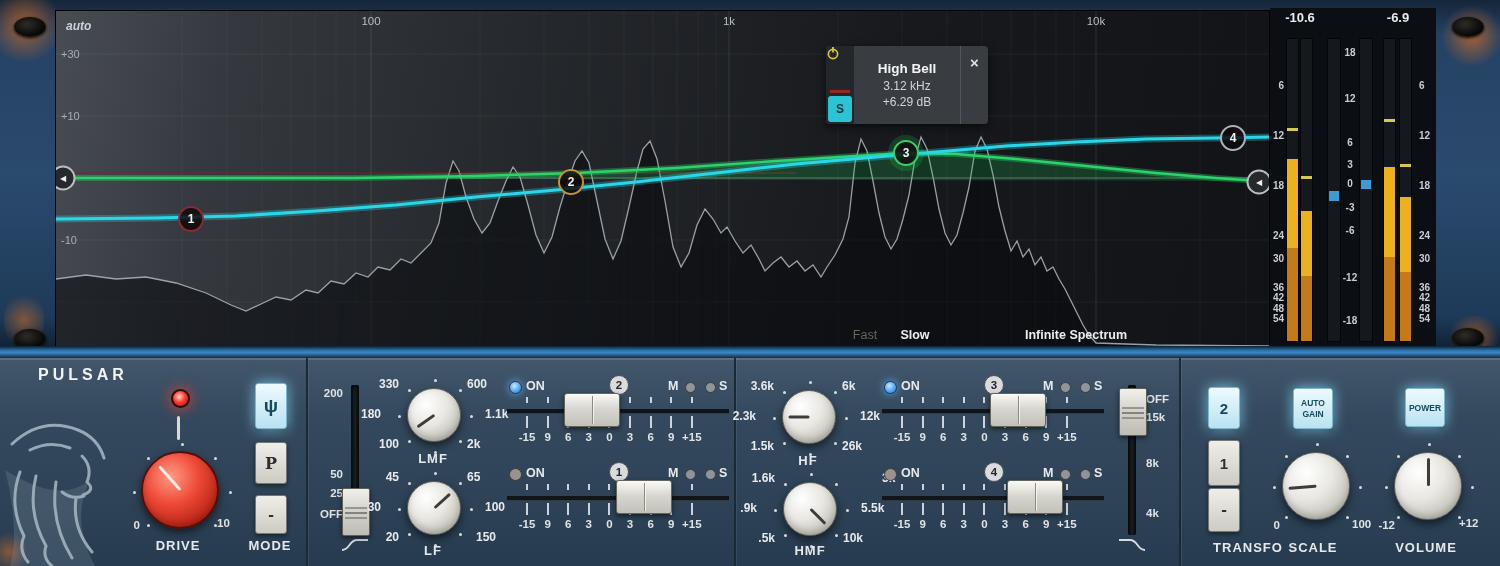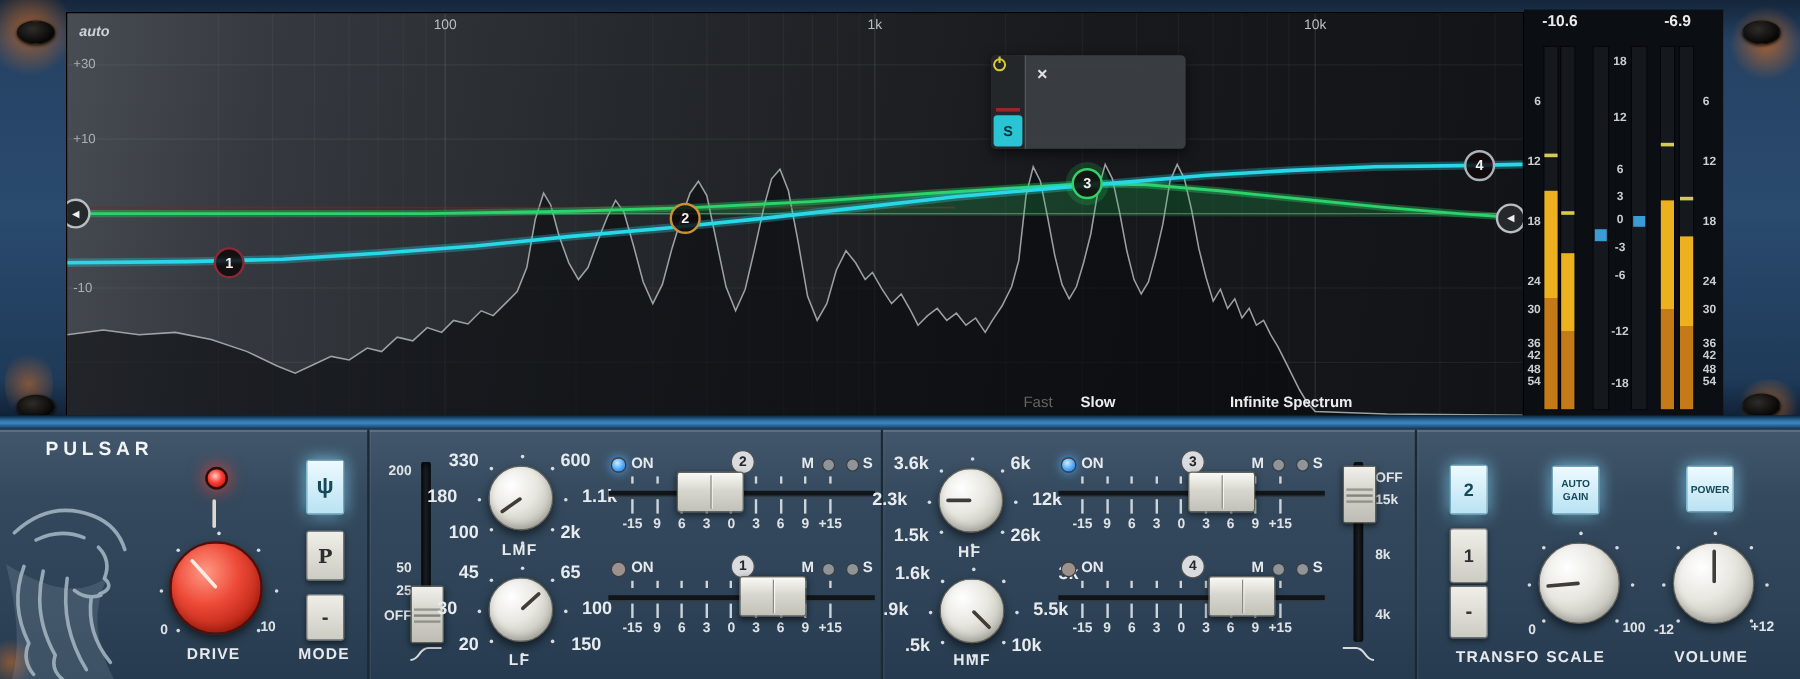--- a/index.html
+++ b/index.html
@@ -41,21 +41,21 @@
 
   
   .divider{position:absolute;left:0;top:346px;width:1500px;height:12px;background:linear-gradient(180deg,#0a2033,#2e74ab 38%,#3d86c1 55%,#102c48);}
   .panel{position:absolute;left:0;top:358px;width:1500px;height:208px;background:linear-gradient(180deg,#42576c,#34495d 28%,#2d4256 72%,#263b4f);}
   .panel-sep{position:absolute;top:0;bottom:0;width:2px;background:#1a2936;box-shadow:1px 0 0 rgba(255,255,255,.08);}
   .panel-top-hl{position:absolute;left:0;top:0;width:100%;height:2px;background:rgba(255,255,255,.14);}
 
   .sec-label{position:absolute;font-size:13px;font-weight:bold;letter-spacing:1px;color:#e6e9ec;transform:translate(-50%,-50%);white-space:nowrap;}
   .minmax{position:absolute;font-size:11.5px;font-weight:bold;color:#dfe3e6;transform:translateY(-50%);white-space:nowrap;}
   .minmax.r{transform:translate(-100%,-50%);}
-  .kl{position:absolute;font-size:15px;font-weight:bold;color:#e8ebee;white-space:nowrap;transform:translateY(-50%);}
+  .kl{position:absolute;font-size:12px;font-weight:bold;color:#e8ebee;white-space:nowrap;transform:translateY(-50%);}
   .kl.left{transform:translate(-100%,-50%);}
 
   .knob{position:absolute;border-radius:50%;background:radial-gradient(circle at 35% 30%,#ffffff,#e8e7e1 42%,#c2c1b7 78%,#99988e);border:1px solid #62615a;box-shadow:0 4px 8px rgba(0,0,0,.55), inset 0 -3px 6px rgba(0,0,0,.18);}
   .knob .pointer{position:absolute;left:calc(50% - 1.5px);bottom:50%;width:3px;background:#403d38;transform-origin:50% 100%;border-radius:2px;}
   .knob.red{background:radial-gradient(circle at 38% 32%,#ff9a85,#ee4a38 40%,#c02818 72%,#7e120c);border:2px solid #550d08;}
   .knob.red .pointer{background:#f3ece4;}
   .kdot{position:absolute;width:3px;height:3px;border-radius:50%;background:#e9ecee;opacity:.9;}
 
   .pbtn{position:absolute;border-radius:3px;display:flex;align-items:center;justify-content:center;text-align:center;background:linear-gradient(180deg,#efeee8,#ccccc3);border:1px solid #74767a;color:#2c2e30;box-shadow:0 2px 4px rgba(0,0,0,.45);font-weight:bold;}
   .pbtn.lit{background:linear-gradient(180deg,#eefaff,#b9e2f2);border:1px solid #7fb7cc;color:#164a5a;box-shadow:0 0 13px rgba(130,215,250,.85),0 2px 4px rgba(0,0,0,.4);}
@@ -187,20 +187,25 @@
         <div class="pp-left">
           <div class="pp-power">
             <svg width="14" height="14" viewBox="0 0 14 14">
               <circle cx="7" cy="8" r="4.6" fill="none" stroke="#d8c838" stroke-width="1.7"></circle>
               <line x1="7" y1="1" x2="7" y2="6.5" stroke="#d8c838" stroke-width="1.8"></line>
             </svg>
           </div>
           <div class="pp-redbar"></div>
           <div class="pp-solo">S</div>
         </div>
+        <div class="pp-main">
+          <span class="pp-title">High Bell</span>
+          <span class="pp-val">3.12 kHz</span>
+          <span class="pp-val">+6.29 dB</span>
+        </div>
         <div class="pp-close">×</div>
       </div>
 
       <span class="an-label dim" style="left:809px;">Fast</span>
       <span class="an-label" style="left:859px;">Slow</span>
       <span class="an-label" style="left:1020px;">Infinite Spectrum</span>
     </div>
 
     <div class="meters" id="meters">
       <span class="mval" style="left:30px;">-10.6</span>

